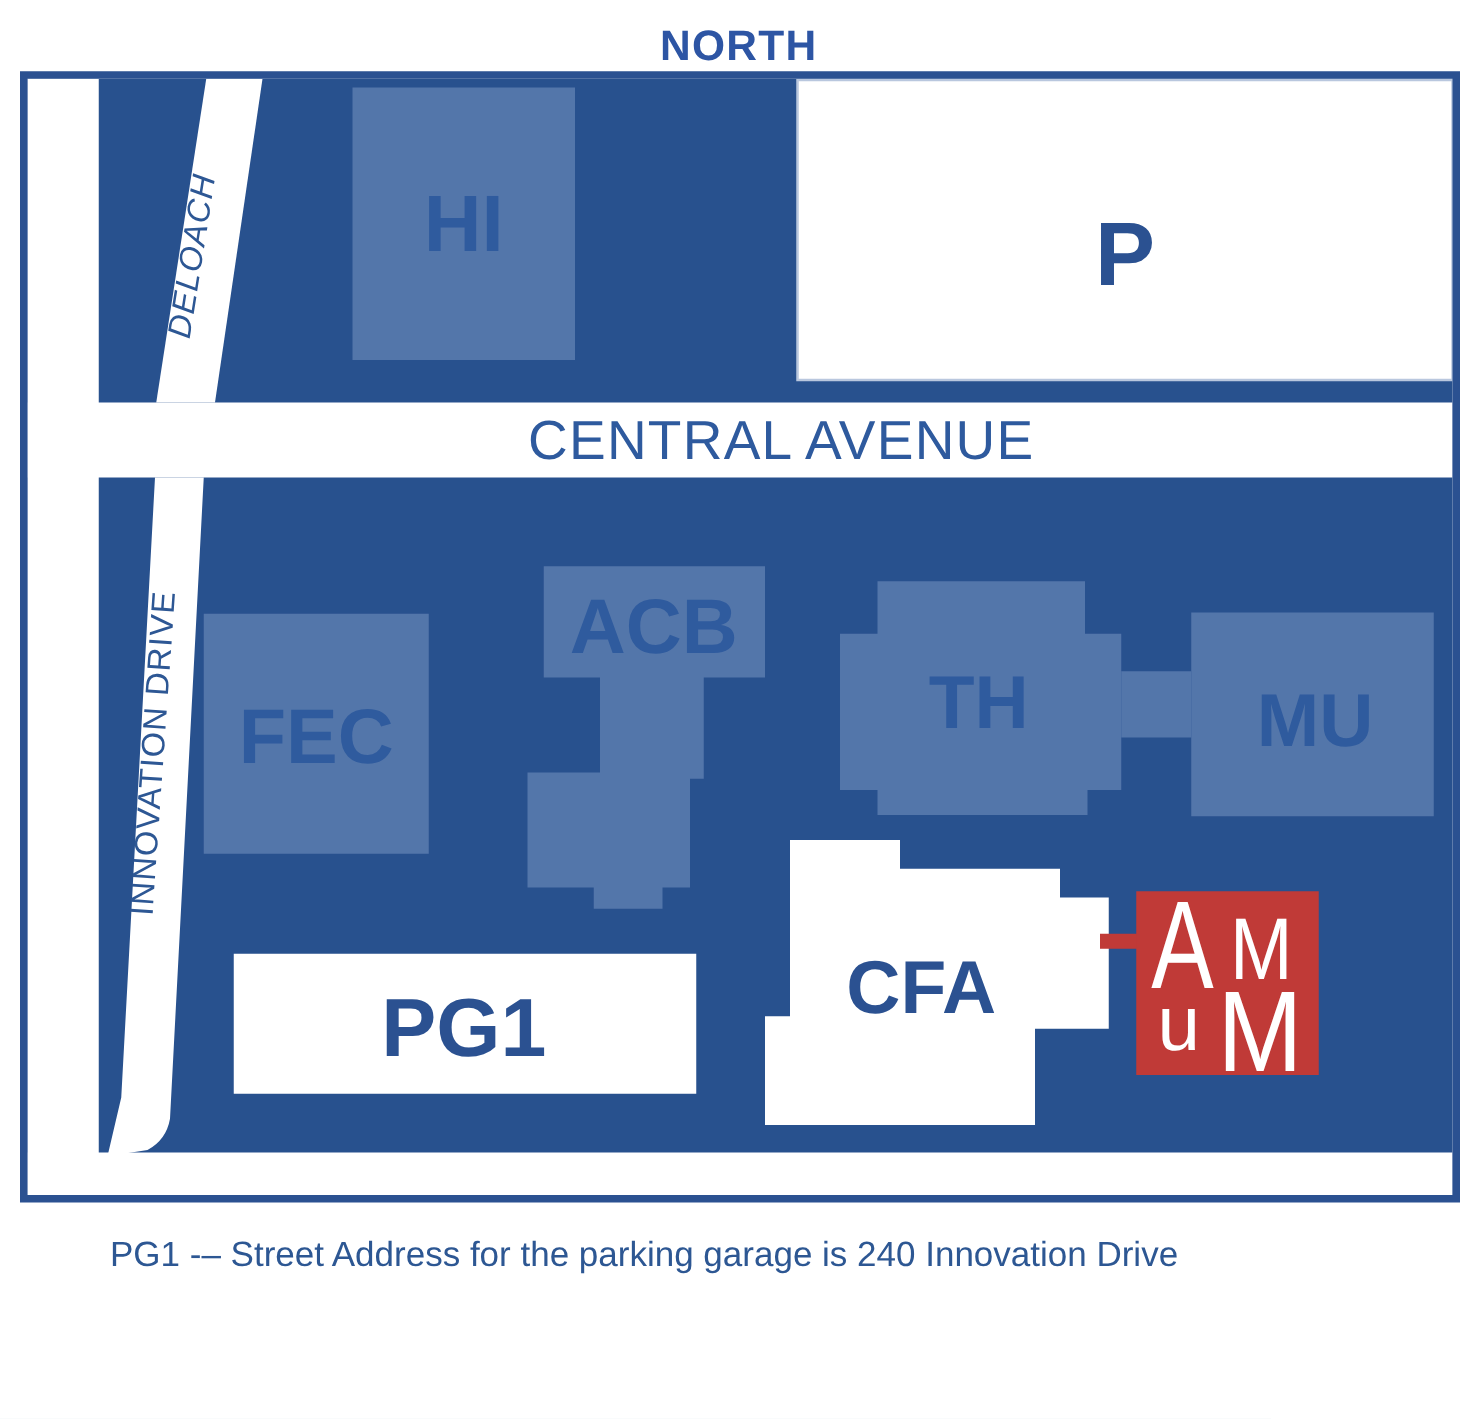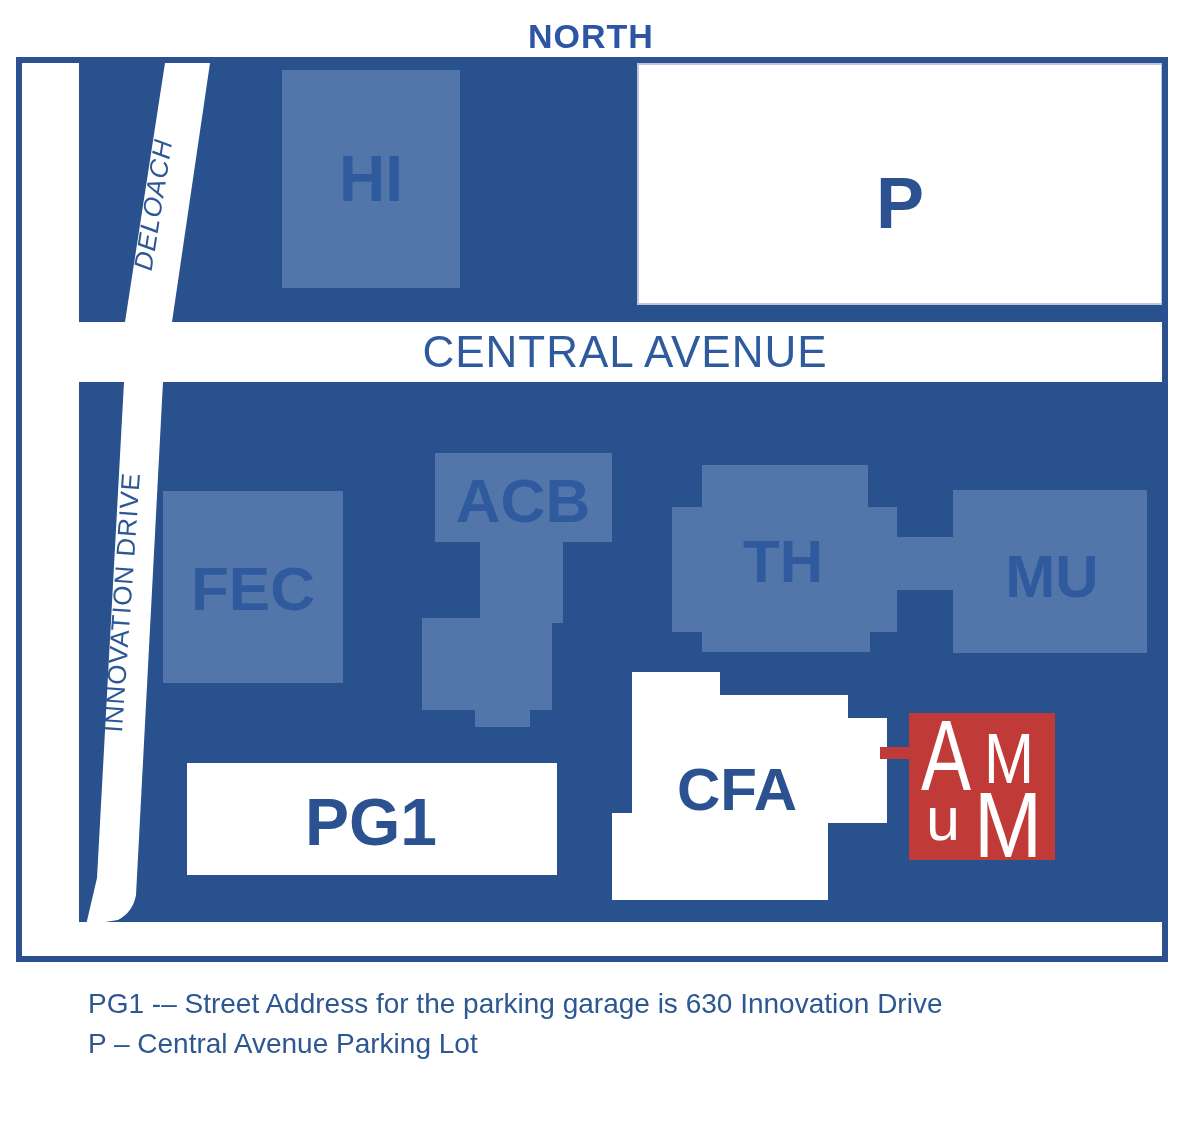--- a/index.html
+++ b/index.html
@@ -91,17 +91,16 @@
     <text class="bldg-label" x="783" y="582" font-size="60" text-anchor="middle" fill="#2f5b9e">TH</text>
 
     <text class="bldg-label" x="1052" y="597" font-size="60" text-anchor="middle" fill="#2f5b9e">MU</text>
 
     <text class="white-label" x="371" y="845" font-size="66" text-anchor="middle" fill="#2b5191">PG1</text>
 
     <text class="white-label" x="737" y="810" font-size="60" text-anchor="middle" fill="#2b5191">CFA</text>
   </svg>
 
   <div class="legend">
-    <div>PG1 -– Street Address for the parking garage is 630 Innovation Drive</div>
-    <div>P – Central Avenue Parking Lot</div>
+    <div>PG1 -– Street Address for the parking garage is 240 Innovation Drive</div>
   </div>
 
 </div>
 
 </body></html>

